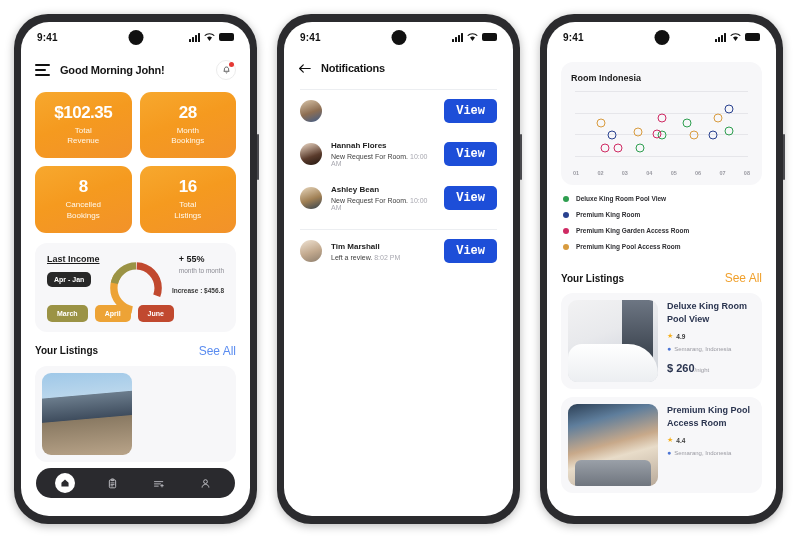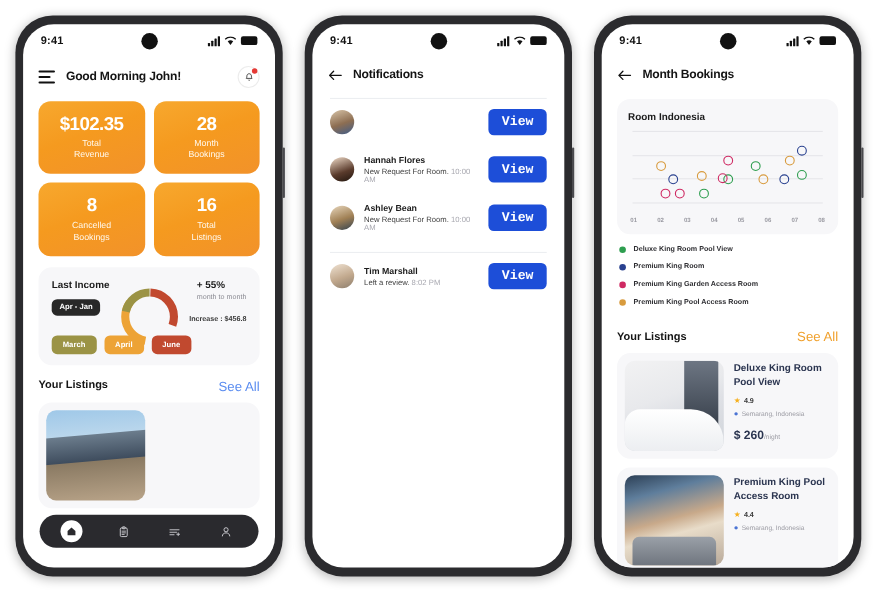--- a/index.html
+++ b/index.html
@@ -81,21 +81,21 @@
   }
   .stat-value { font-size: 17px; font-weight: bold; letter-spacing:-.5px; line-height:1.1; }
   .stat-label { font-size: 8px; line-height: 1.35; margin-top: 3px; color: #fff8ec; }
 
   
   .income-card {
     margin: 10px 14px 0; background:#f7f7f9; border-radius: 12px;
     padding: 11px 12px 10px; position: relative;
   }
   .inc-top { display:flex; justify-content:space-between; align-items:flex-start; }
-  .inc-title { font-size: 9px; font-weight: bold; color:#1b1b1b; }
+  .inc-title { font-size: 9px; font-weight: bold; color:#1b1b1b;text-decoration:underline; }
   .inc-pct { font-size: 9px; font-weight: bold; color:#1b1b1b; }
   .inc-sub { font-size: 6.5px; color:#8b8b93; margin-top: 3px; text-align:right;}
   .inc-chip {
     display:inline-block; margin-top:8px; background:#282828; color:#fff;
     font-size: 7px; font-weight: bold; padding: 4px 7px; border-radius: 5px;
   }
   .donut-wrap { position:absolute; left: 50%; top: 14px; transform: translateX(-50%); }
   .inc-increase { position:absolute; right:12px; bottom:38px; font-size:6.5px; font-weight:bold; color:#3a3a3a; }
   .month-btns { display:flex; gap:7px; margin-top: 18px; }
   .m-btn { font-size:7px; font-weight:bold; color:#fff; padding:5px 10px; border-radius:5px; }
@@ -406,26 +406,20 @@
               <i></i>
             </span>
         <svg width="11" height="9" viewBox="0 0 11 9">
           <path d="M5.5 8 L8 4.6 A4 4 0 0 0 3 4.6 Z" fill="#111"></path>
           <path d="M0.7 2.6 A7.2 7.2 0 0 1 10.3 2.6" stroke="#111" stroke-width="1.2" fill="none"></path>
         </svg>
         <span class="sb-batt"></span>
       </div>
     </div>
 
-    <div class="back-header">
-      <svg width="13" height="11" viewBox="0 0 16 12">
-        <path d="M15 6H2M6.5 1.5 2 6l4.5 4.5" stroke="#111" stroke-width="1.5" fill="none" stroke-linecap="round" stroke-linejoin="round"></path>
-      </svg>
-      <div class="back-title">Month Bookings</div>
-    </div>
 
     <div class="chart-card">
       <div class="chart-title">Room Indonesia</div>
       <div class="plot" id="plot">
             <div class="gridline" style="top: 4px;"></div>
             <div class="gridline" style="top: 25.6667px;"></div>
             <div class="gridline" style="top: 47.3333px;"></div>
             <div class="gridline" style="top: 69px;"></div>
             <div class="dot" style="border-color: rgb(46, 158, 79); left: 37.5%; top: 78%;"></div>
             <div class="dot" style="border-color: rgb(46, 158, 79); left: 50%; top: 62%;"></div>

